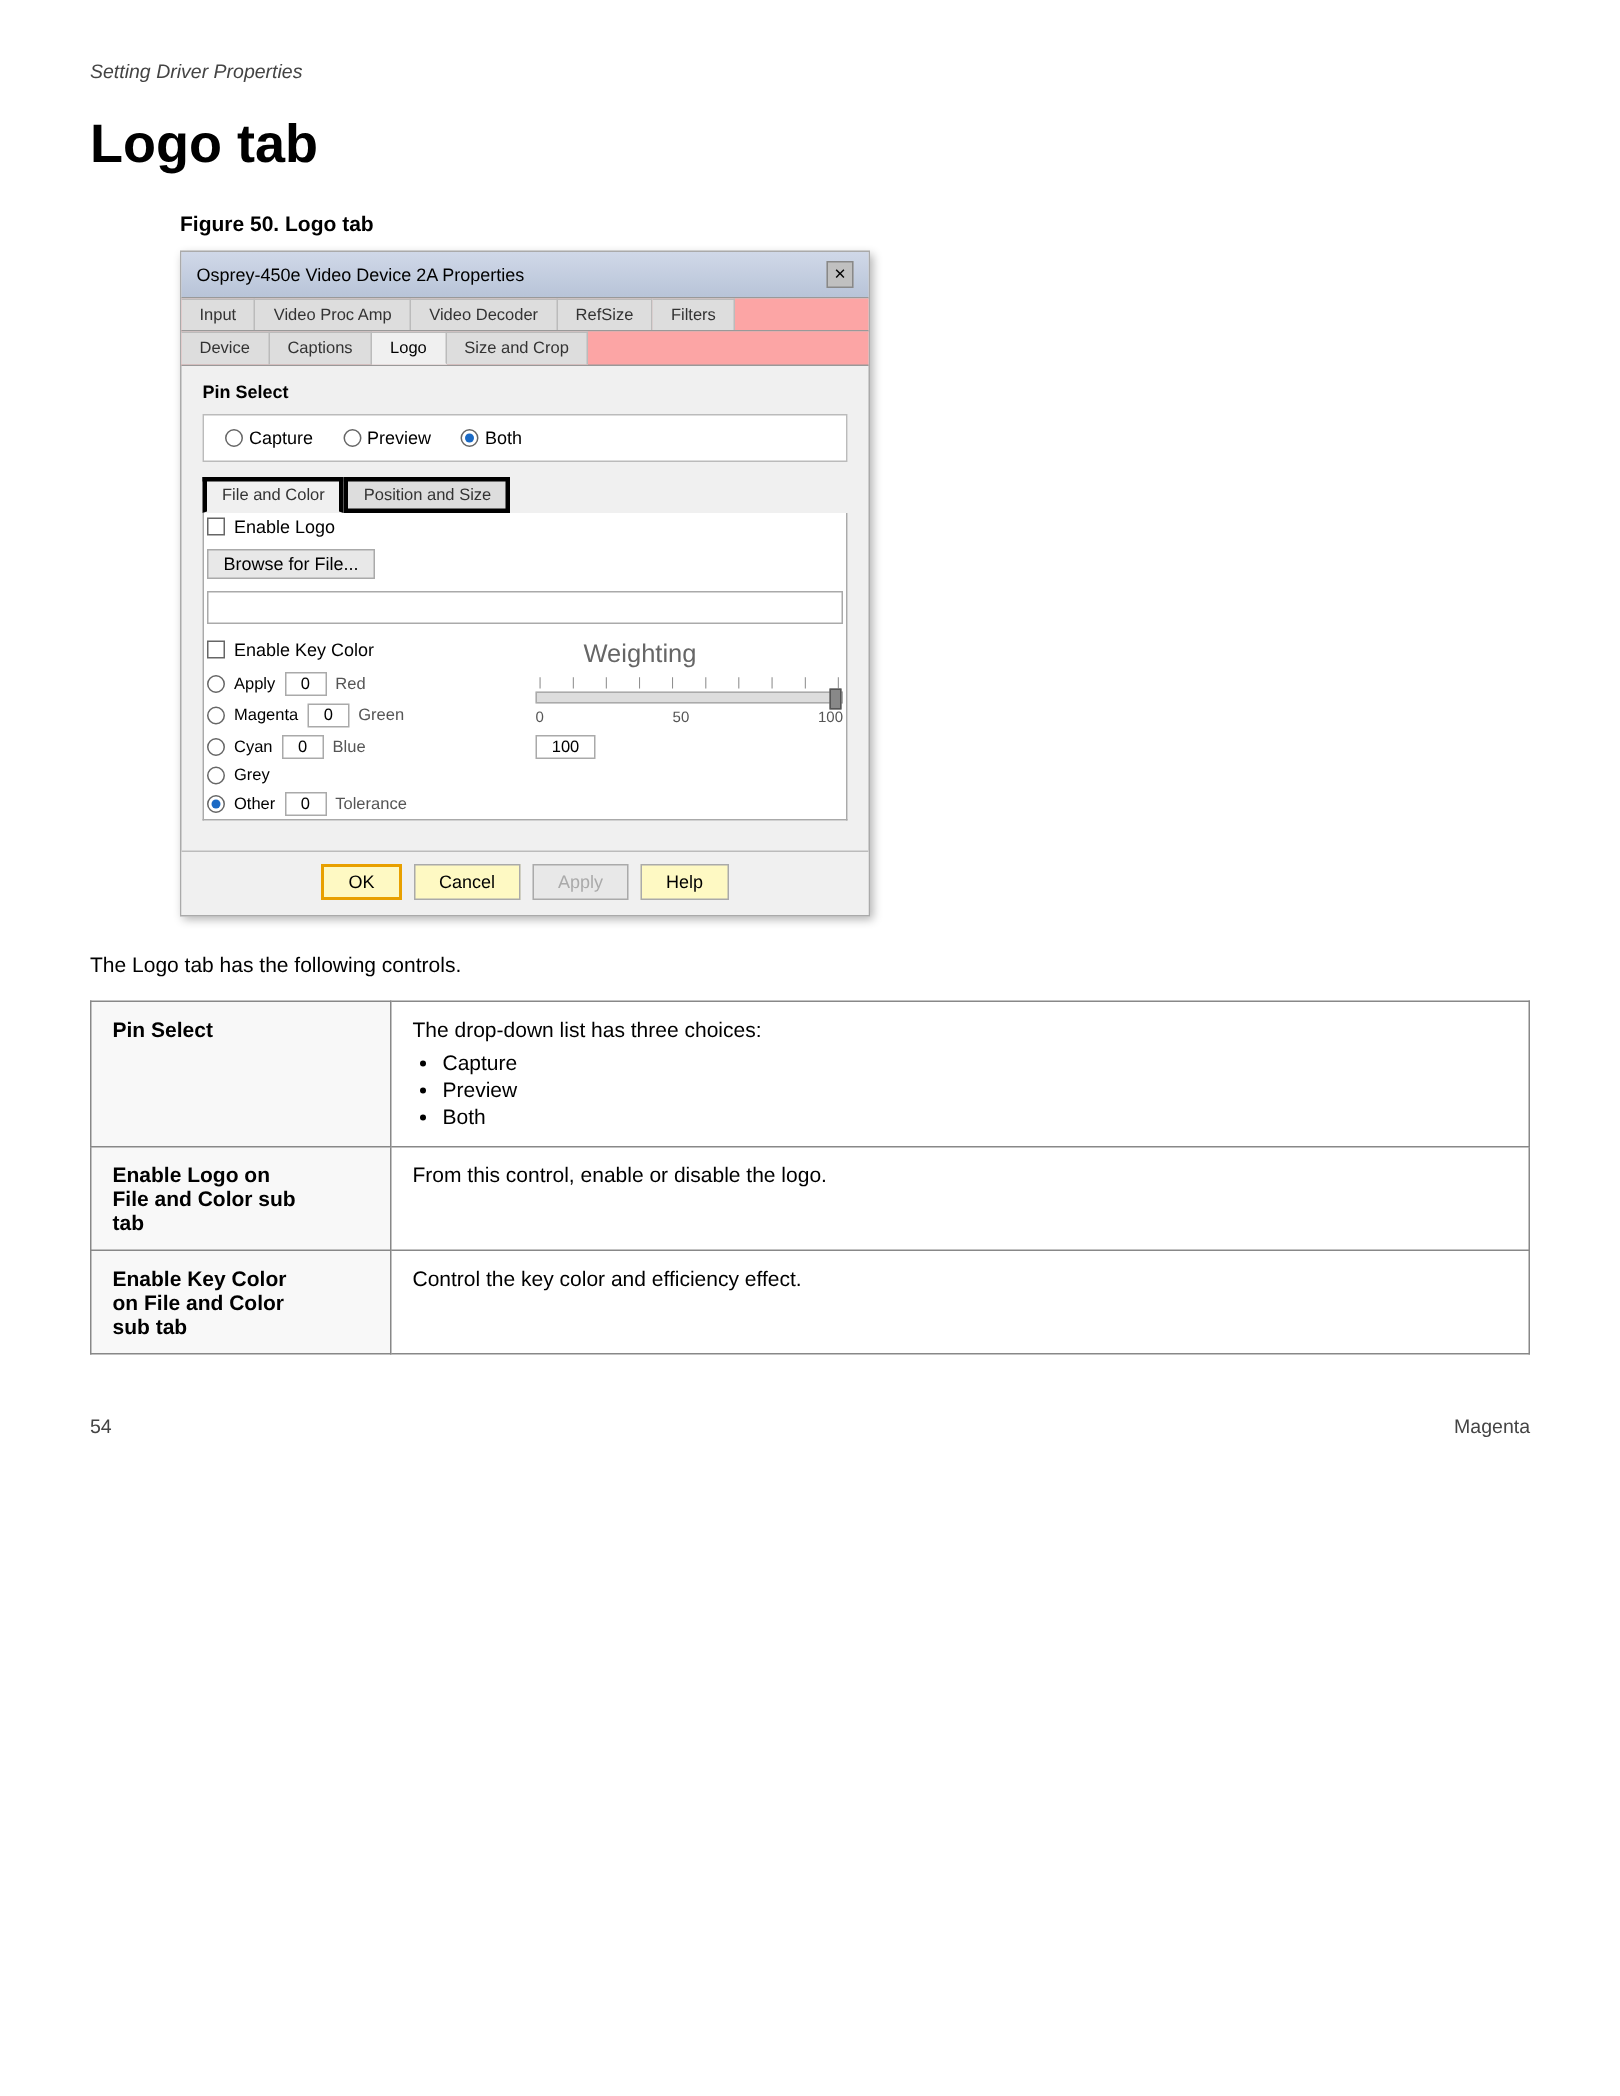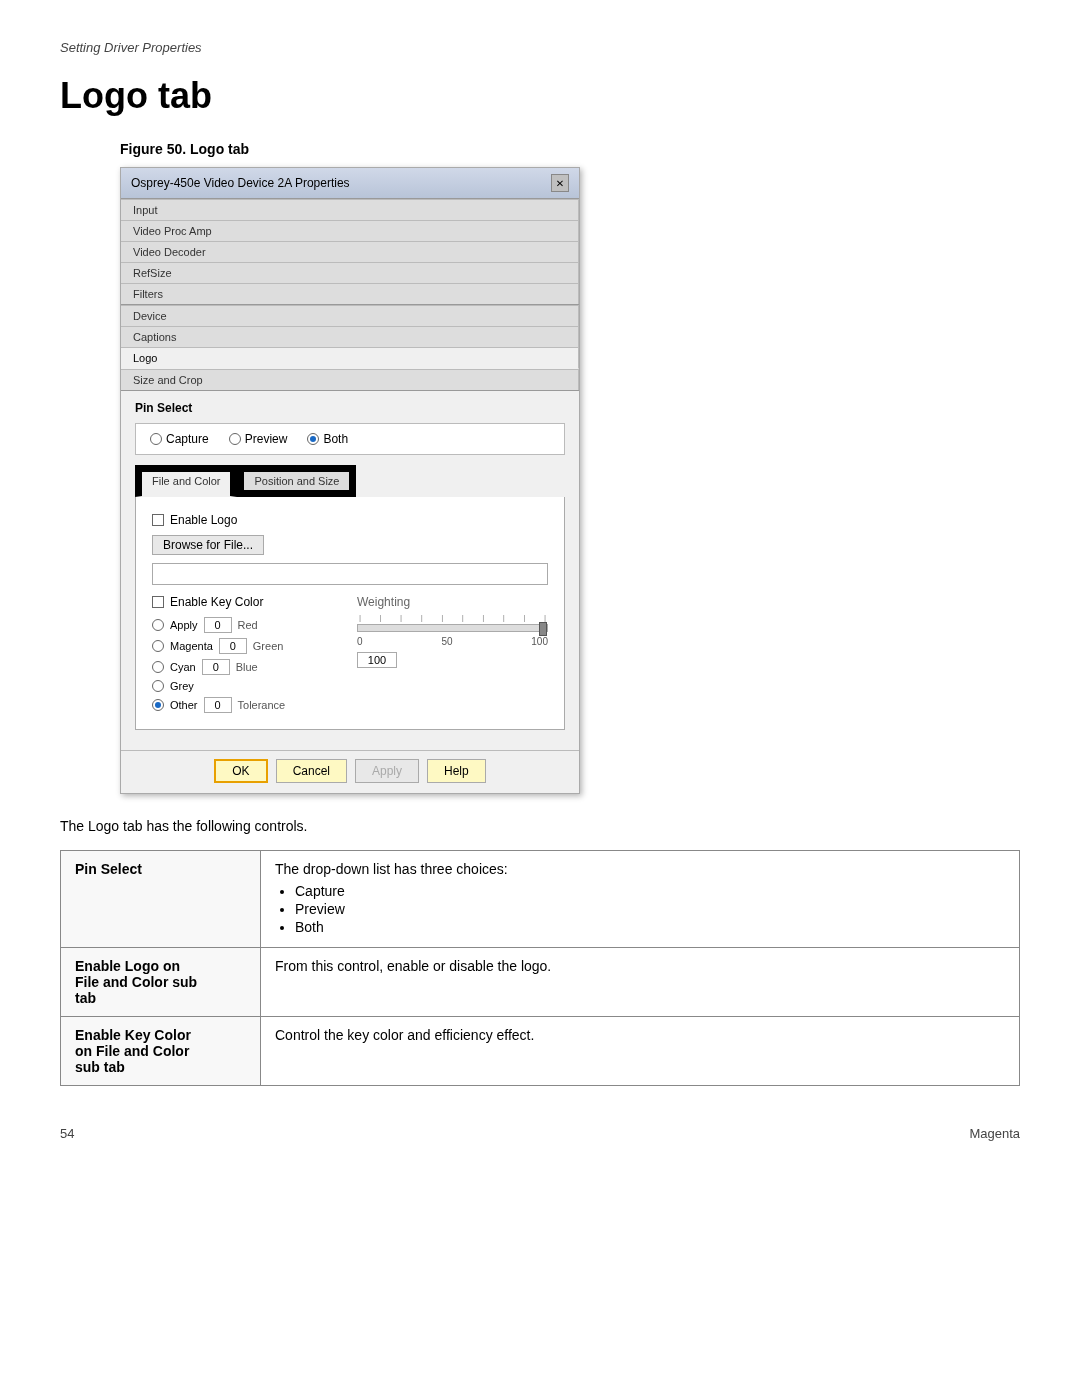--- a/index.html
+++ b/index.html
@@ -69,23 +69,22 @@
       display: flex;
       align-items: center;
       justify-content: center;
       font-size: 10px;
       cursor: pointer;
     }
 
     
     .tab-bar {
       display: flex;
-      background: #14b8a6;
+      background: #fca5a5;
       border-bottom: 1px solid #999;
-      flex-direction: column;
     }
 
     .tab-item {
       padding: 4px 12px;
       font-size: 11px;
       border-right: 1px solid #bbb;
       border-top: 1px solid #bbb;
       cursor: pointer;
       background: #ddd;
       color: #333;
@@ -148,36 +147,36 @@
 
     
     .sub-tab-bar {
       display: flex;
       margin-bottom: 0;
     }
 
     .sub-tab {
       padding: 3px 10px;
       font-size: 11px;
-      border: 7px solid #000000;
+      border: 3px solid #000000;
       background: #ddd;
       cursor: pointer;
       color: #333;
     }
 
     .sub-tab.active {
       background: #f0f0f0;
       border-bottom: 1px solid #f0f0f0;
     }
 
     .sub-content {
       border: 1px solid #aaa;
       border-top: none;
       background: #fff;
-      padding: 16px;
+      padding: 2px;
       margin-bottom: 10px;
     }
 
     .checkbox-row {
       display: flex;
       align-items: center;
       gap: 6px;
       font-size: 12px;
       margin-bottom: 8px;
     }
@@ -214,23 +213,24 @@
 
     .key-color-left {
       flex: 1;
     }
 
     .key-color-right {
       flex: 1;
     }
 
     .weighting-label {
-      font-size: 12px;
+      font-size: 17px;
       color: #666;
       margin-bottom: 4px;
+      margin-left: 32px;
     }
 
     .slider-track {
       width: 100%;
       height: 8px;
       background: #ddd;
       border: 1px solid #aaa;
       position: relative;
       margin-bottom: 4px;
     }

